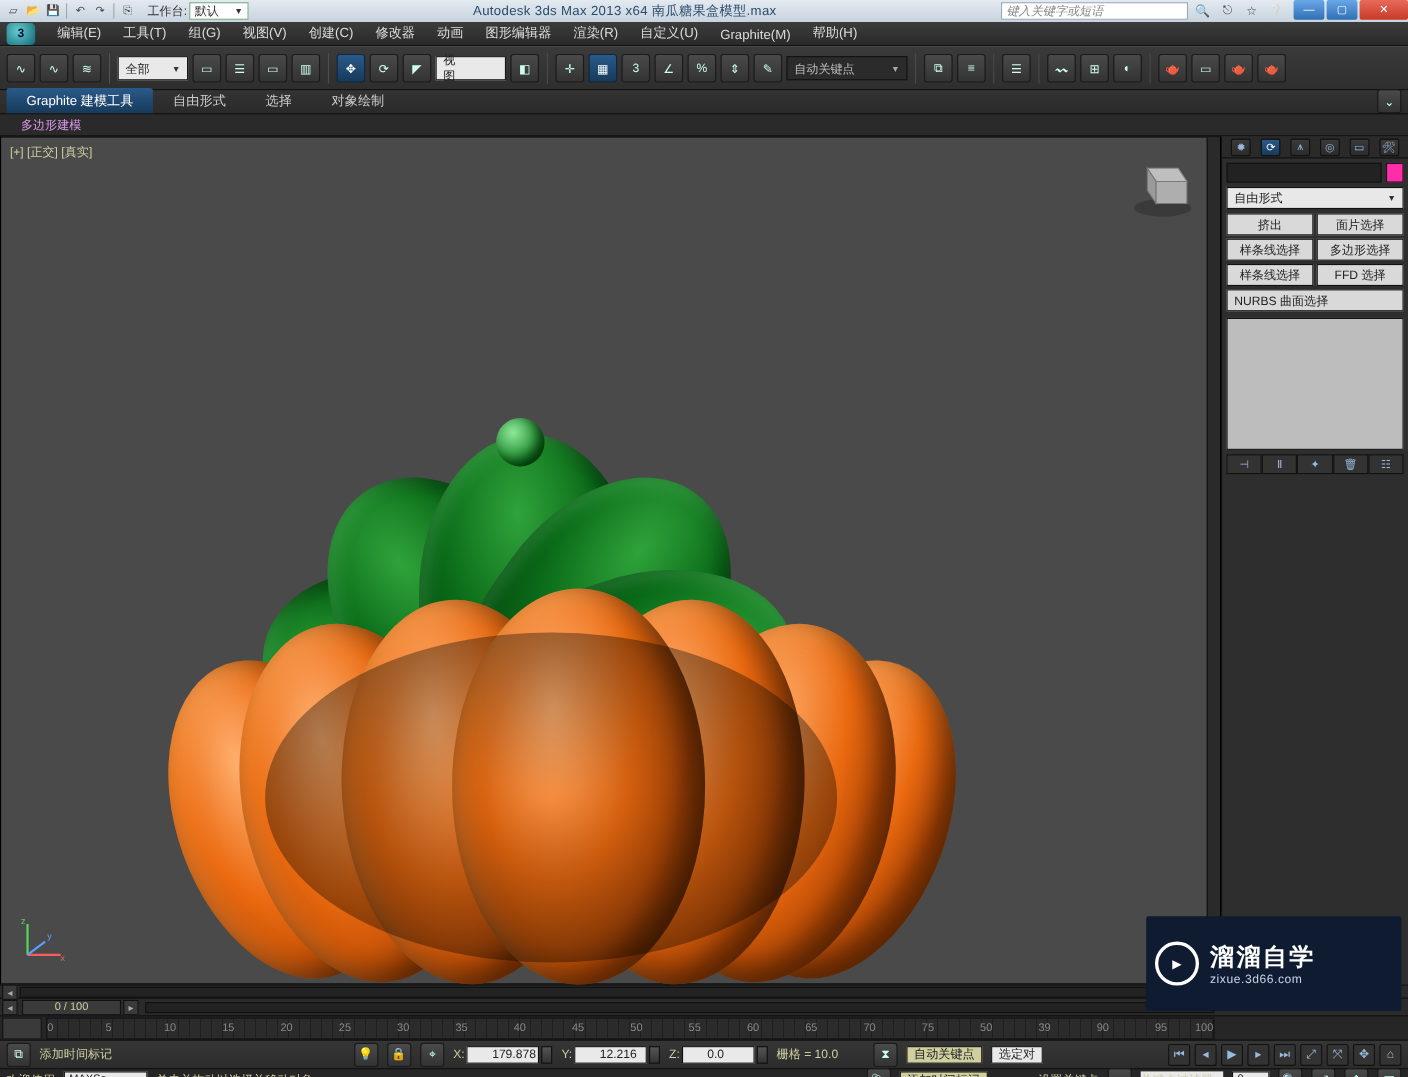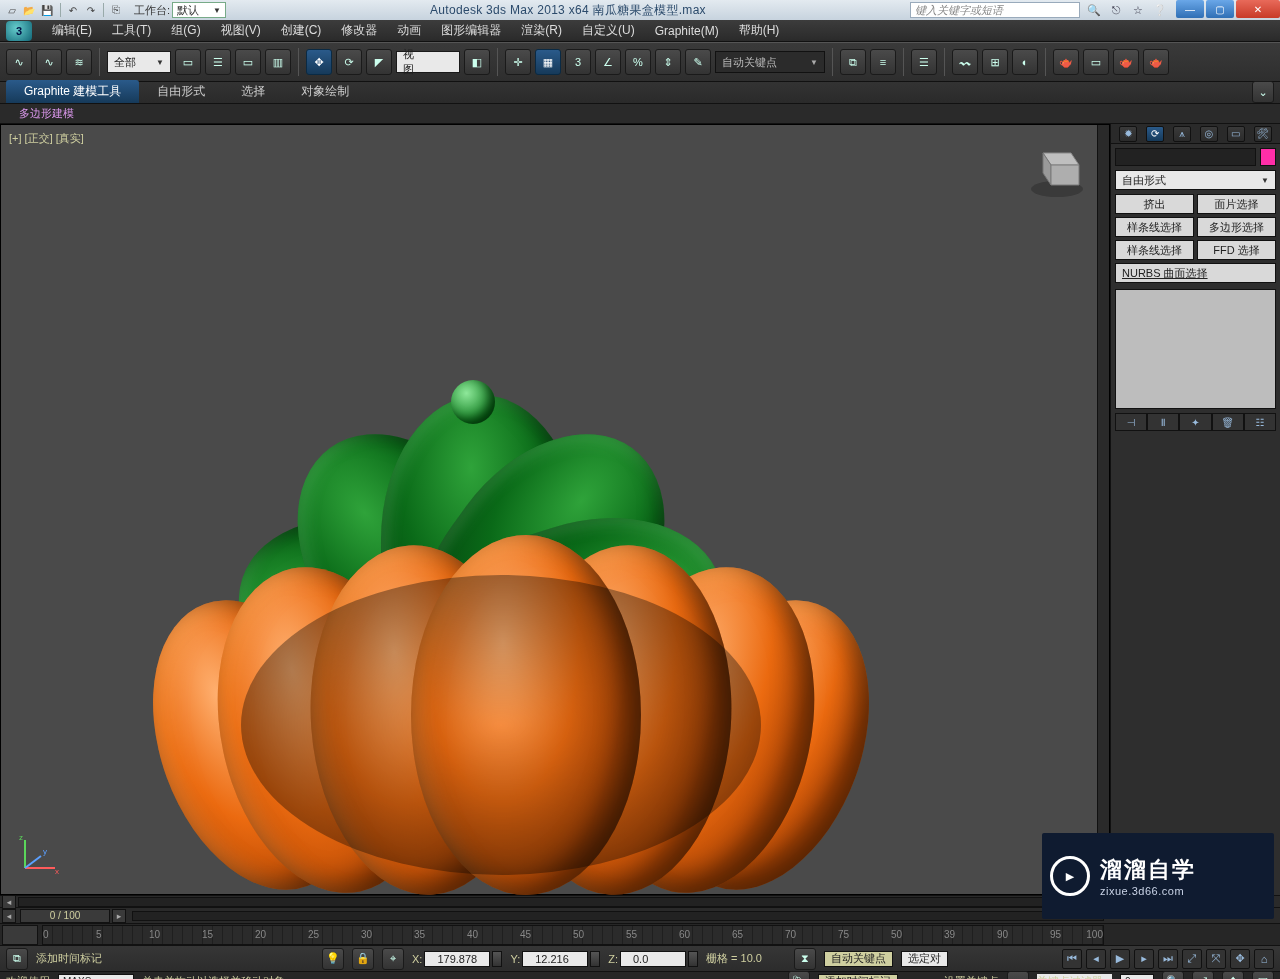--- a/index.html
+++ b/index.html
@@ -71,21 +71,21 @@
   .cmd .tabrow{height:20px;display:flex;align-items:center;justify-content:space-around;background:#2a2a2a;border-bottom:1px solid #111;padding:0 4px;}
   .cmd .tabrow .ic{width:18px;height:16px;border:1px solid #111;border-radius:2px;background:linear-gradient(#3a3a3a,#2b2b2b);display:flex;align-items:center;justify-content:center;color:#9bd;font-size:10px;}
   .cmd .row{padding:4px;}
   .cmd .namebox{display:flex;gap:4px;}
   .cmd .namebox .txt{flex:1;height:18px;background:#222;border:1px solid #111;}
   .cmd .color{width:16px;height:18px;background:#ff2ea8;border:1px solid #111;}
   .cmd .dd{height:20px;background:#e8e8e8;color:#222;border:1px solid #111;display:flex;align-items:center;padding:0 6px;margin-top:4px;}
   .cmd .dd .car{margin-left:auto;font-size:8px;color:#333;}
   .cmd .grid{display:grid;grid-template-columns:1fr 1fr;gap:3px;margin-top:4px;}
   .cmd .grid .g{height:20px;background:#d9d9d9;color:#222;border:1px solid #111;display:flex;align-items:center;justify-content:center;font-size:11px;}
-  .cmd .grid .g.full{grid-column:1 / span 2;justify-content:flex-start;padding-left:6px;text-decoration:underline;}
+  .cmd .grid .g.full{grid-column:1 / span 2;justify-content:flex-start;padding-left:6px;}
   .cmd .stack{height:120px;background:#bdbdbd;border:1px solid #111;margin-top:6px;}
   .cmd .stbtns{display:flex;gap:0;justify-content:space-between;margin-top:4px;}
   .cmd .stbtns .b{flex:1;height:18px;background:#333;border:1px solid #111;display:flex;align-items:center;justify-content:center;color:#9bd;font-size:10px;}
   .cmd .spacer{flex:1;}
 
   
   .timeslider{height:16px;background:#2a2a2a;border-top:1px solid #111;display:flex;align-items:center;}
   .timeslider .navbtn{width:14px;height:14px;background:#3a3a3a;border:1px solid #111;display:flex;align-items:center;justify-content:center;color:#aaa;font-size:9px;margin:0 2px;}
   .timeslider .slider{flex:0 0 90px;height:14px;background:#3a3a3a;border:1px solid #111;display:flex;align-items:center;justify-content:center;color:#cfcfa0;font-size:10px;margin-left:2px;}
   .timeslider .track{flex:1;height:10px;background:#222;border:1px solid #111;margin:0 4px;}
@@ -94,21 +94,21 @@
   .trackbar{height:22px;background:#262626;border-top:1px solid #111;display:flex;align-items:center;}
   .trackbar .left{width:36px;height:20px;background:#3a3a3a;border:1px solid #111;margin-left:2px;}
   .trackbar .ruler{flex:1;height:20px;background:repeating-linear-gradient(90deg,#2b2b2b 0,#2b2b2b 9px,#1f1f1f 9px,#1f1f1f 10px);border:1px solid #111;margin:0 4px;position:relative;}
   .trackbar .ruler .lbl{position:absolute;top:3px;color:#888;font-size:10px;}
 
   
   .statusbar{height:26px;background:linear-gradient(#363636,#2c2c2c);border-top:1px solid #111;display:flex;align-items:center;gap:8px;padding:0 6px;color:#cfcfa0;}
   .statusbar .txt{min-width:110px;}
   .statusbar .coord{display:flex;align-items:center;gap:2px;}
   .statusbar .coord .lbl{color:#cfcfa0;}
-  .statusbar .coord .val{width:66px;height:16px;background:#e9e9e9;color:#222;border:1px solid #111;display:flex;align-items:center;padding:0 12px;font-size:11px;}
+  .statusbar .coord .val{width:66px;height:16px;background:#e9e9e9;color:#222;border:1px solid #111;display:flex;align-items:center;padding:0 22px;font-size:11px;}
   .statusbar .spin{width:10px;height:16px;background:linear-gradient(#555,#333);border:1px solid #111;}
   .statusbar .pill{height:16px;background:#cfcfa0;color:#222;padding:0 6px;border:1px solid #111;display:flex;align-items:center;}
   .statusbar .btns{margin-left:auto;display:flex;gap:4px;}
   .statusbar .btns .b{width:20px;height:20px;background:#333;border:1px solid #111;border-radius:2px;display:flex;align-items:center;justify-content:center;color:#9bd;}
 
   
   .promptbar{height:20px;background:#262626;border-top:1px solid #111;display:flex;align-items:center;gap:8px;padding:0 6px;color:#cfcfa0;}
   .promptbar .mini{width:76px;height:16px;background:#e9e9e9;color:#222;border:1px solid #111;display:flex;align-items:center;padding:0 4px;font-size:10px;}
   .promptbar .add{height:16px;background:#cfcfa0;color:#222;padding:0 6px;border:1px solid #111;display:flex;align-items:center;}
 

